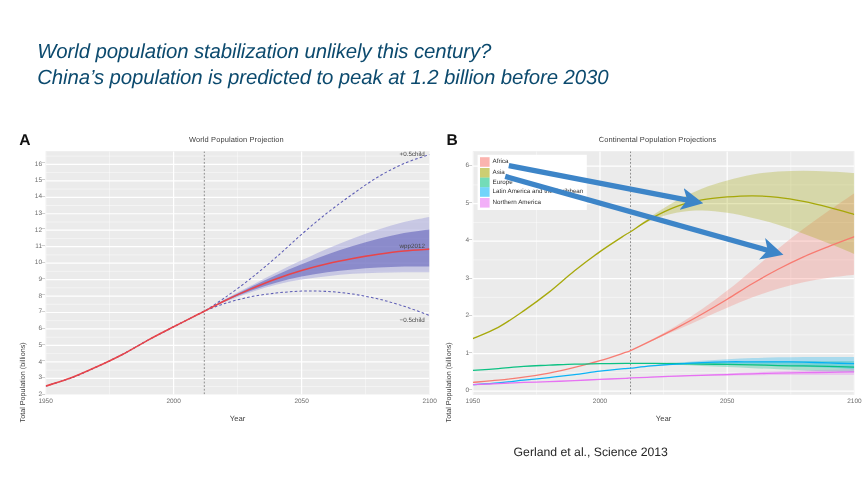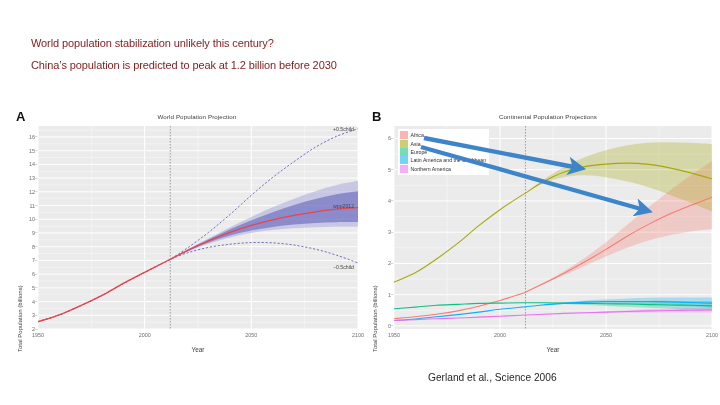--- a/index.html
+++ b/index.html
@@ -4,21 +4,21 @@
 <style>
   html,body{margin:0;padding:0;}
   body{
     width:720px;height:405px;background:#ffffff;overflow:hidden;position:relative;
     font-family:"Liberation Sans", sans-serif;color:#1a1a1a;
   }
   .slide{position:absolute;inset:0;}
 
   
   .title-block{position:absolute;left:31px;top:32px;width:640px;}
-  .title-line{font-size:11px;line-height:22px;color:#7f1d1d;letter-spacing:-0.1px;white-space:nowrap;}
+  .title-line{font-size:17px;line-height:22px;color:#0c4a6e;letter-spacing:-0.1px;white-space:nowrap;font-style:italic;}
 
   
   .figure{position:absolute;left:0;top:104px;width:720px;height:262px;}
   .panel{position:absolute;top:0;height:262px;}
   .panel-a{left:8px;width:356px;}
   .panel-b{left:366px;width:350px;}
 
   .panel-letter{position:absolute;top:6px;left:8px;font-size:13px;font-weight:bold;color:#111;line-height:1;}
   .panel-b .panel-letter{left:6px;}
 
@@ -260,14 +260,14 @@
   <svg class="arrows" id="arrows-svg">
       <defs>
         <marker id="ahead" markerWidth="4.2" markerHeight="4.2" refX="1.4" refY="2.1" orient="auto" markerUnits="strokeWidth">
           <path d="M0,0 L4.2,2.1 L0,4.2 L1.1,2.1 Z" fill="#3d85c8"></path>
         </marker>
       </defs>
       <line x1="424" y1="138" x2="574" y2="167" stroke="#3d85c8" stroke-width="4.4" stroke-linecap="butt" marker-end="url(#ahead)"></line>
       <line x1="421" y1="147" x2="641" y2="209" stroke="#3d85c8" stroke-width="4.4" stroke-linecap="butt" marker-end="url(#ahead)"></line>
     </svg>
 
-  <div class="credit">Gerland et al., Science 2006</div>
+  <div class="credit">Gerland et al., Science 2013</div>
 </div>
 
 </body></html>

